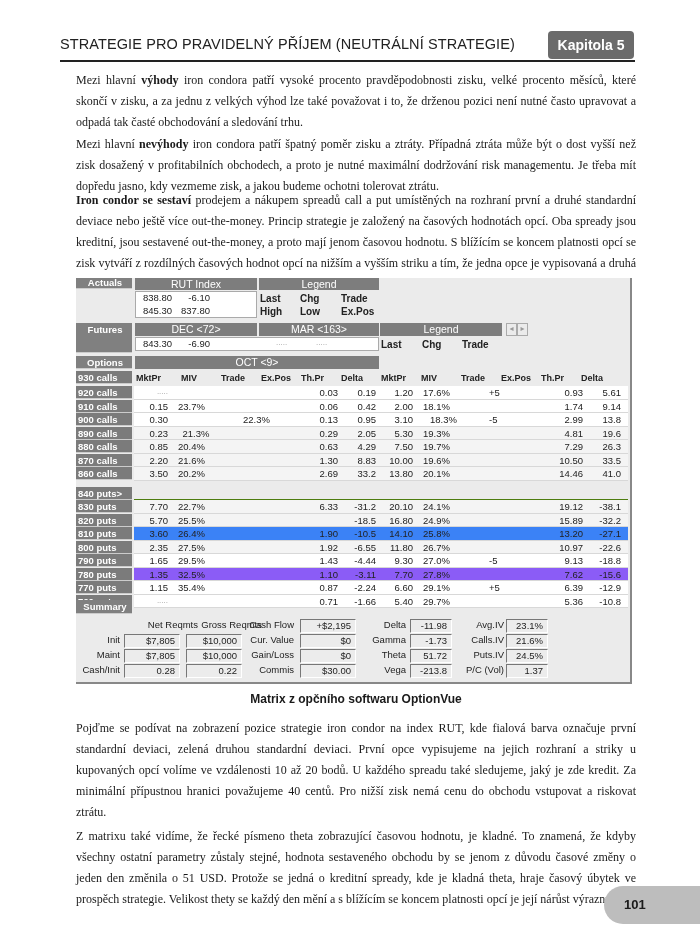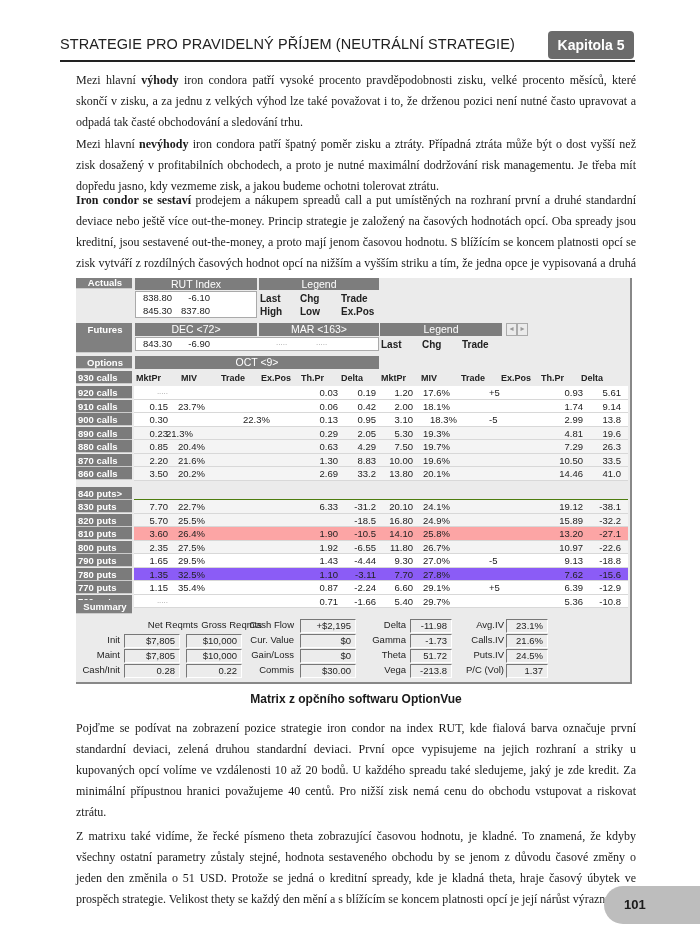--- a/index.html
+++ b/index.html
@@ -132,21 +132,21 @@
         <span class="" style="left:375px;width:30px"></span>
         <span class="r" style="left:170px;width:34px;">0.13</span>
         <span class="r" style="left:415px;width:34px">2.99</span>
         <span class="r" style="left:208px;width:34px;">0.95</span>
         <span class="r" style="left:453px;width:34px">13.8</span>
       </div>
       <div class="sidelab" style="top:148.5px;height:13px;line-height:13px">890 calls</div>
       <div class="row" style="top:148.5px;background:#f4f4f4">
         <span class="r" style="left:0px;width:34px;">0.23</span>
         <span class="r" style="left:245px;width:34px">5.30</span>
-        <span class="" style="left:32px;width:40px;">21.3%</span>
+        <span class="" style="left:42px;width:40px;text-align:center;">21.3%</span>
         <span class="" style="left:289px;width:40px">19.3%</span>
         <span class="" style="left:110px;width:30px;"></span>
         <span class="" style="left:355px;width:30px"></span>
         <span class="" style="left:130px;width:30px;"></span>
         <span class="" style="left:375px;width:30px"></span>
         <span class="r" style="left:170px;width:34px;">0.29</span>
         <span class="r" style="left:415px;width:34px">4.81</span>
         <span class="r" style="left:208px;width:34px;">2.05</span>
         <span class="r" style="left:453px;width:34px">19.6</span>
       </div>
@@ -234,21 +234,21 @@
         <span class="" style="left:110px;width:30px;"></span>
         <span class="" style="left:355px;width:30px"></span>
         <span class="" style="left:130px;width:30px;"></span>
         <span class="" style="left:375px;width:30px"></span>
         <span class="r" style="left:170px;width:34px;margin-top:34px;">3.99</span>
         <span class="r" style="left:415px;width:34px">15.89</span>
         <span class="r" style="left:208px;width:34px;">-18.5</span>
         <span class="r" style="left:453px;width:34px">-32.2</span>
       </div>
       <div class="sidelab" style="top:249px;height:13px;line-height:13px">810 puts</div>
-      <div class="row" style="top:249px;background:#fca5a5">
+      <div class="row" style="top:249px;background:#3b82f6">
         <span class="r" style="left:0px;width:34px;">3.60</span>
         <span class="r" style="left:245px;width:34px">14.10</span>
         <span class="" style="left:44px;width:40px;">26.4%</span>
         <span class="" style="left:289px;width:40px">25.8%</span>
         <span class="" style="left:110px;width:30px;"></span>
         <span class="" style="left:355px;width:30px"></span>
         <span class="" style="left:130px;width:30px;"></span>
         <span class="" style="left:375px;width:30px"></span>
         <span class="r" style="left:170px;width:34px;">1.90</span>
         <span class="r" style="left:415px;width:34px">13.20</span>

